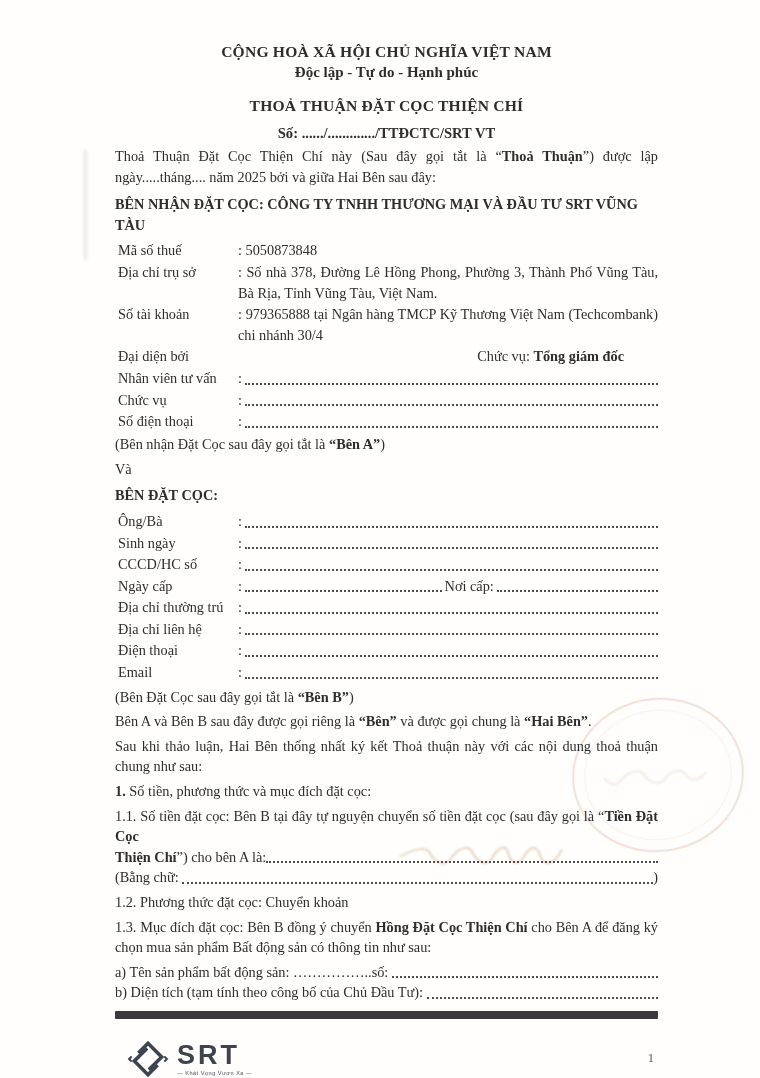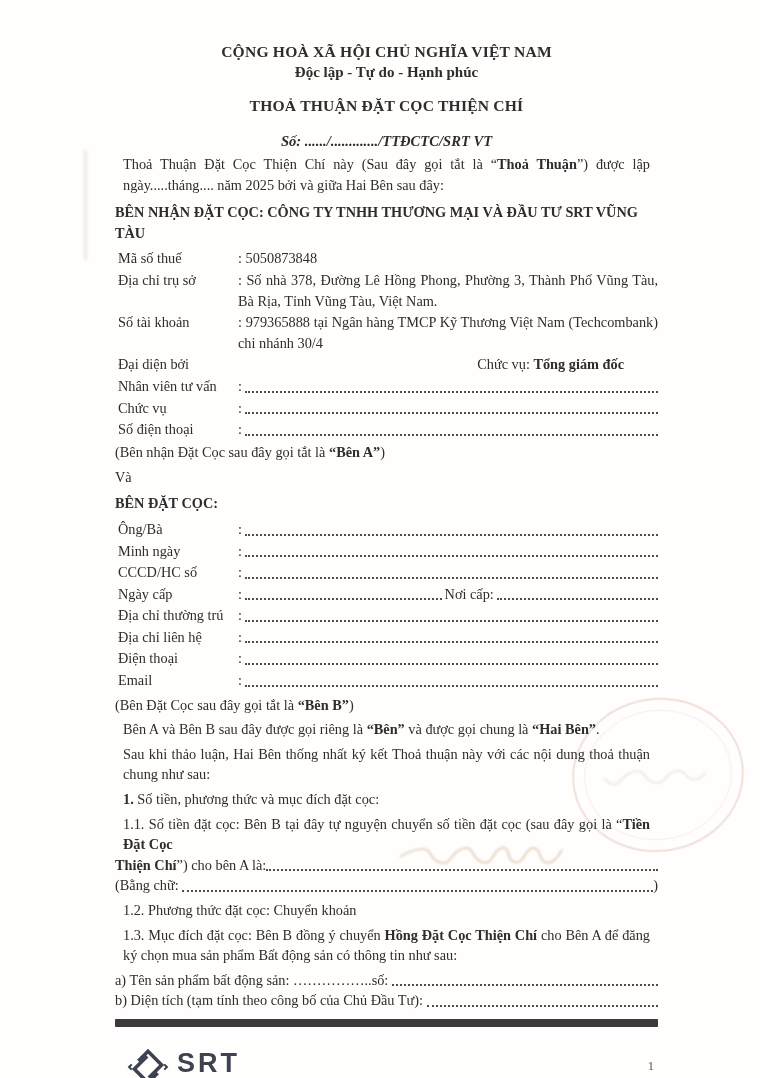--- a/index.html
+++ b/index.html
@@ -4,22 +4,22 @@
 <style>
   html,body{margin:0;padding:0;background:#ffffff;}
   .page{position:relative;width:760px;height:1078px;background:#fffefd;overflow:hidden;
         font-family:"Liberation Serif", serif;color:#2d2d2d;font-size:14.3px;}
   .content{position:absolute;left:115px;top:43px;width:543px;z-index:2;}
   .center{text-align:center;}
   .b{font-weight:bold;}
   .nat-title{font-size:15.6px;font-weight:bold;letter-spacing:.2px;}
   .motto{font-size:15px;font-weight:bold;margin-top:3px;}
   .doc-title{font-size:15.6px;font-weight:bold;margin-top:16px;letter-spacing:.2px;text-align:center;}
-  .doc-number{font-size:14.6px;font-weight:bold;font-style:italic;margin-top:18px;}
-  p.par{margin:4px 8px;text-align:justify;line-height:20.6px;}
+  .doc-number{font-size:14.6px;font-weight:bold;margin-top:10px;}
+  p.par{margin:4px 0;text-align:justify;line-height:20.6px;}
   .heading{font-weight:bold;margin:7px 0 5px 0;line-height:20.6px;}
   .frow{display:flex;align-items:flex-start;line-height:20.6px;margin:0 0 1px 3px;}
   .frow .lbl{width:120px;flex:none;}
   .frow .val{flex:1;text-align:justify;}
   .colon{flex:none;margin-right:3px;}
   .fill{flex:1 1 auto;min-width:8px;height:0;border-bottom:2px dotted #4d4d4d;
         align-self:flex-end;margin-bottom:4px;}
   .fill.short{flex:0.82;}
   .midlbl{flex:none;margin:0 3px;}
   .rep-row .rep-right{margin-left:auto;margin-right:34px;white-space:nowrap;}
@@ -110,21 +110,21 @@
     <div class="connector">Và</div>
 
     <div class="heading">BÊN ĐẶT CỌC:</div>
 
     <div class="frow">
       <span class="lbl">Ông/Bà</span>
       <span class="colon">:</span>
         <span class="fill"></span>
     </div>
     <div class="frow">
-      <span class="lbl">Minh ngày</span>
+      <span class="lbl">Sinh ngày</span>
       <span class="colon">:</span>
         <span class="fill"></span>
     </div>
     <div class="frow">
       <span class="lbl">CCCD/HC số</span>
       <span class="colon">:</span>
         <span class="fill"></span>
     </div>
     <div class="frow">
       <span class="lbl">Ngày cấp</span>

